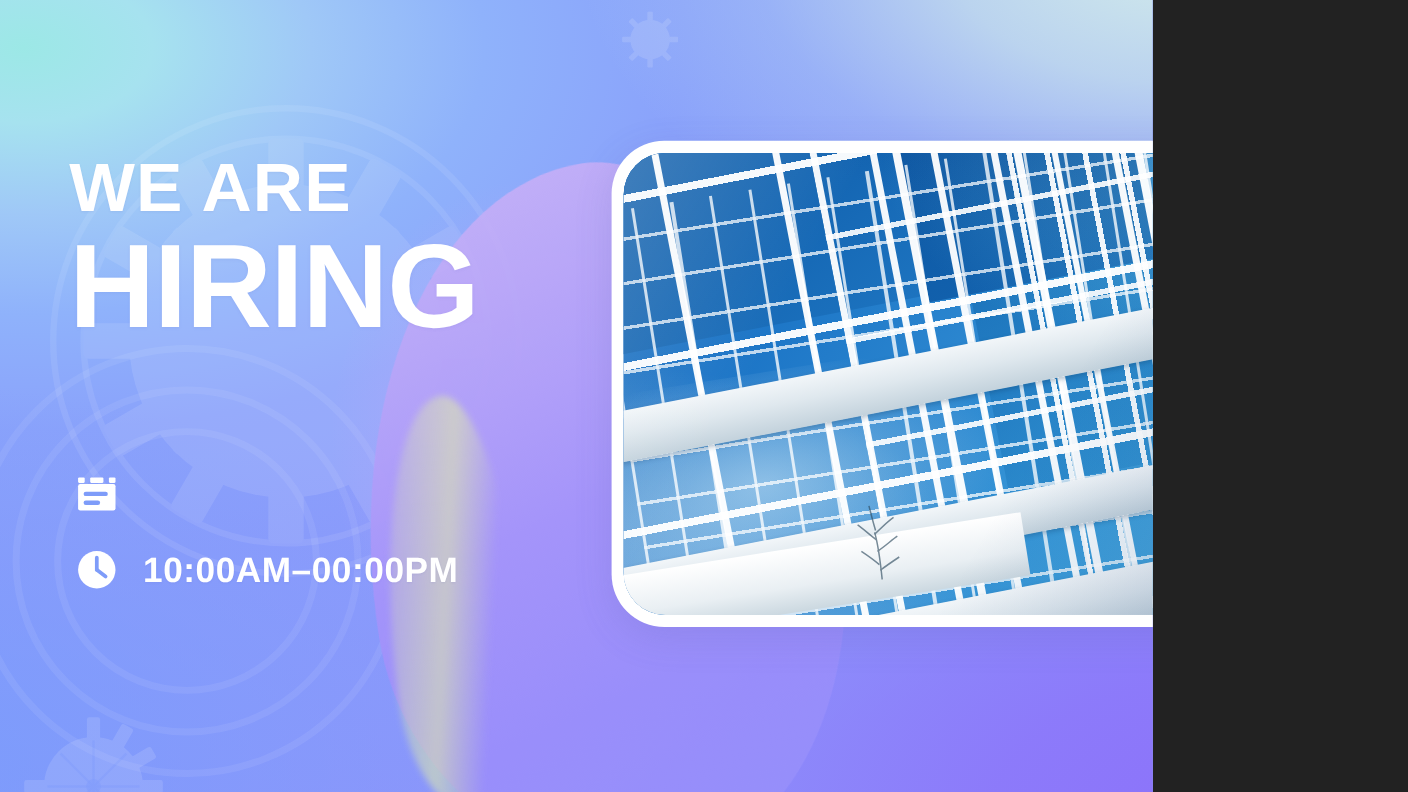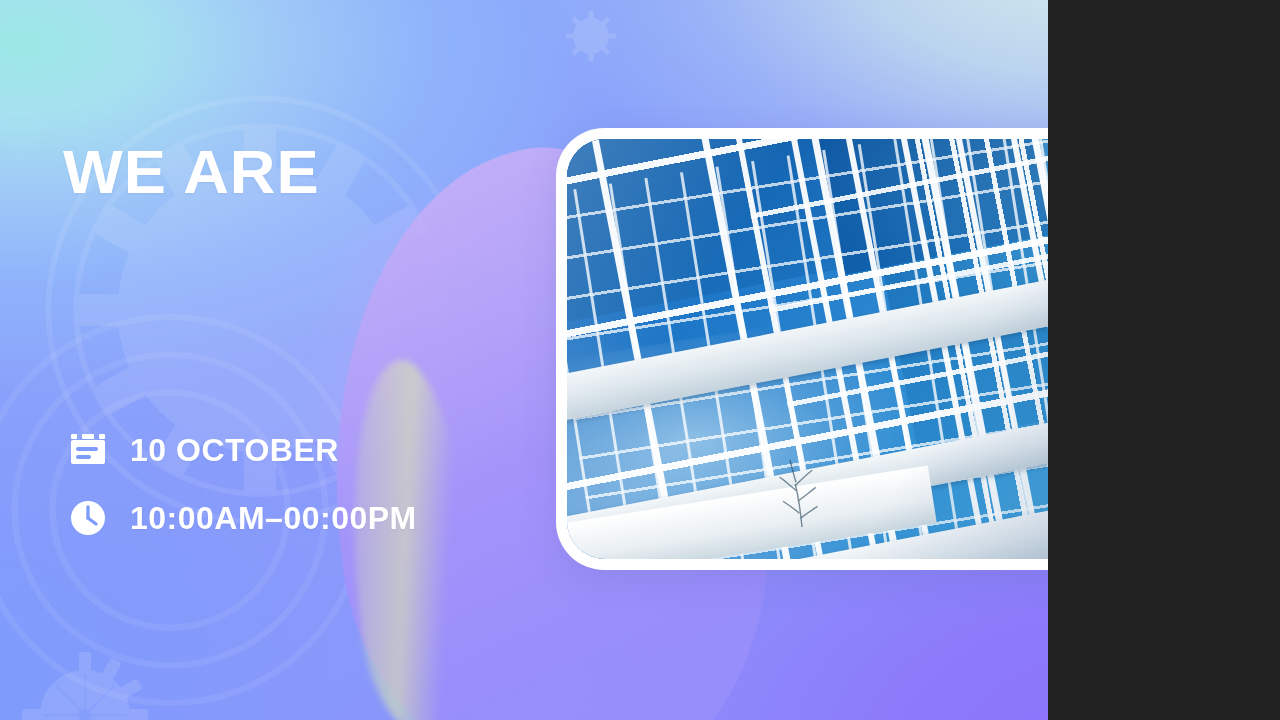--- a/index.html
+++ b/index.html
@@ -279,40 +279,40 @@
     <circle cx="100" cy="100" r="9" fill="#8fb0fb" opacity=".6"></circle>
     </svg>
   </div>
 
   <div class="blob-soft"></div>
   <div class="blob"></div>
   <div class="blob-edge"></div>
 
   <div class="headline">
     <div class="line-we">WE ARE</div>
+    <div class="line-hiring">HIRING</div>
   </div>
 
   <div class="meta">
 
     <div class="meta-row">
       <span class="meta-ico">
         <svg width="40" height="40" viewBox="0 0 40 40">
           <g fill="#ffffff">
             <rect x="3" y="4" width="6" height="5" rx="1"></rect>
             <rect x="14" y="4" width="12" height="5" rx="1"></rect>
             <rect x="31" y="4" width="6" height="5" rx="1"></rect>
             <rect x="3" y="10" width="34" height="24" rx="2"></rect>
           </g>
           <g fill="#7e9cf9">
             <rect x="8" y="17" width="22" height="4" rx="2"></rect>
             <rect x="8" y="25" width="15" height="4" rx="2"></rect>
           </g>
         </svg>
       </span>
-      <span class="meta-txt">10 OCTOBER</span>
     </div>
 
     <div class="meta-row">
       <span class="meta-ico">
         <svg width="40" height="40" viewBox="0 0 40 40">
           <circle cx="20" cy="20" r="17" fill="#ffffff"></circle>
           <g stroke="#7e9cf9" stroke-width="3.4" stroke-linecap="round" fill="none">
             <line x1="20" y1="20" x2="20" y2="9"></line>
             <line x1="20" y1="20" x2="28" y2="26"></line>
           </g>

